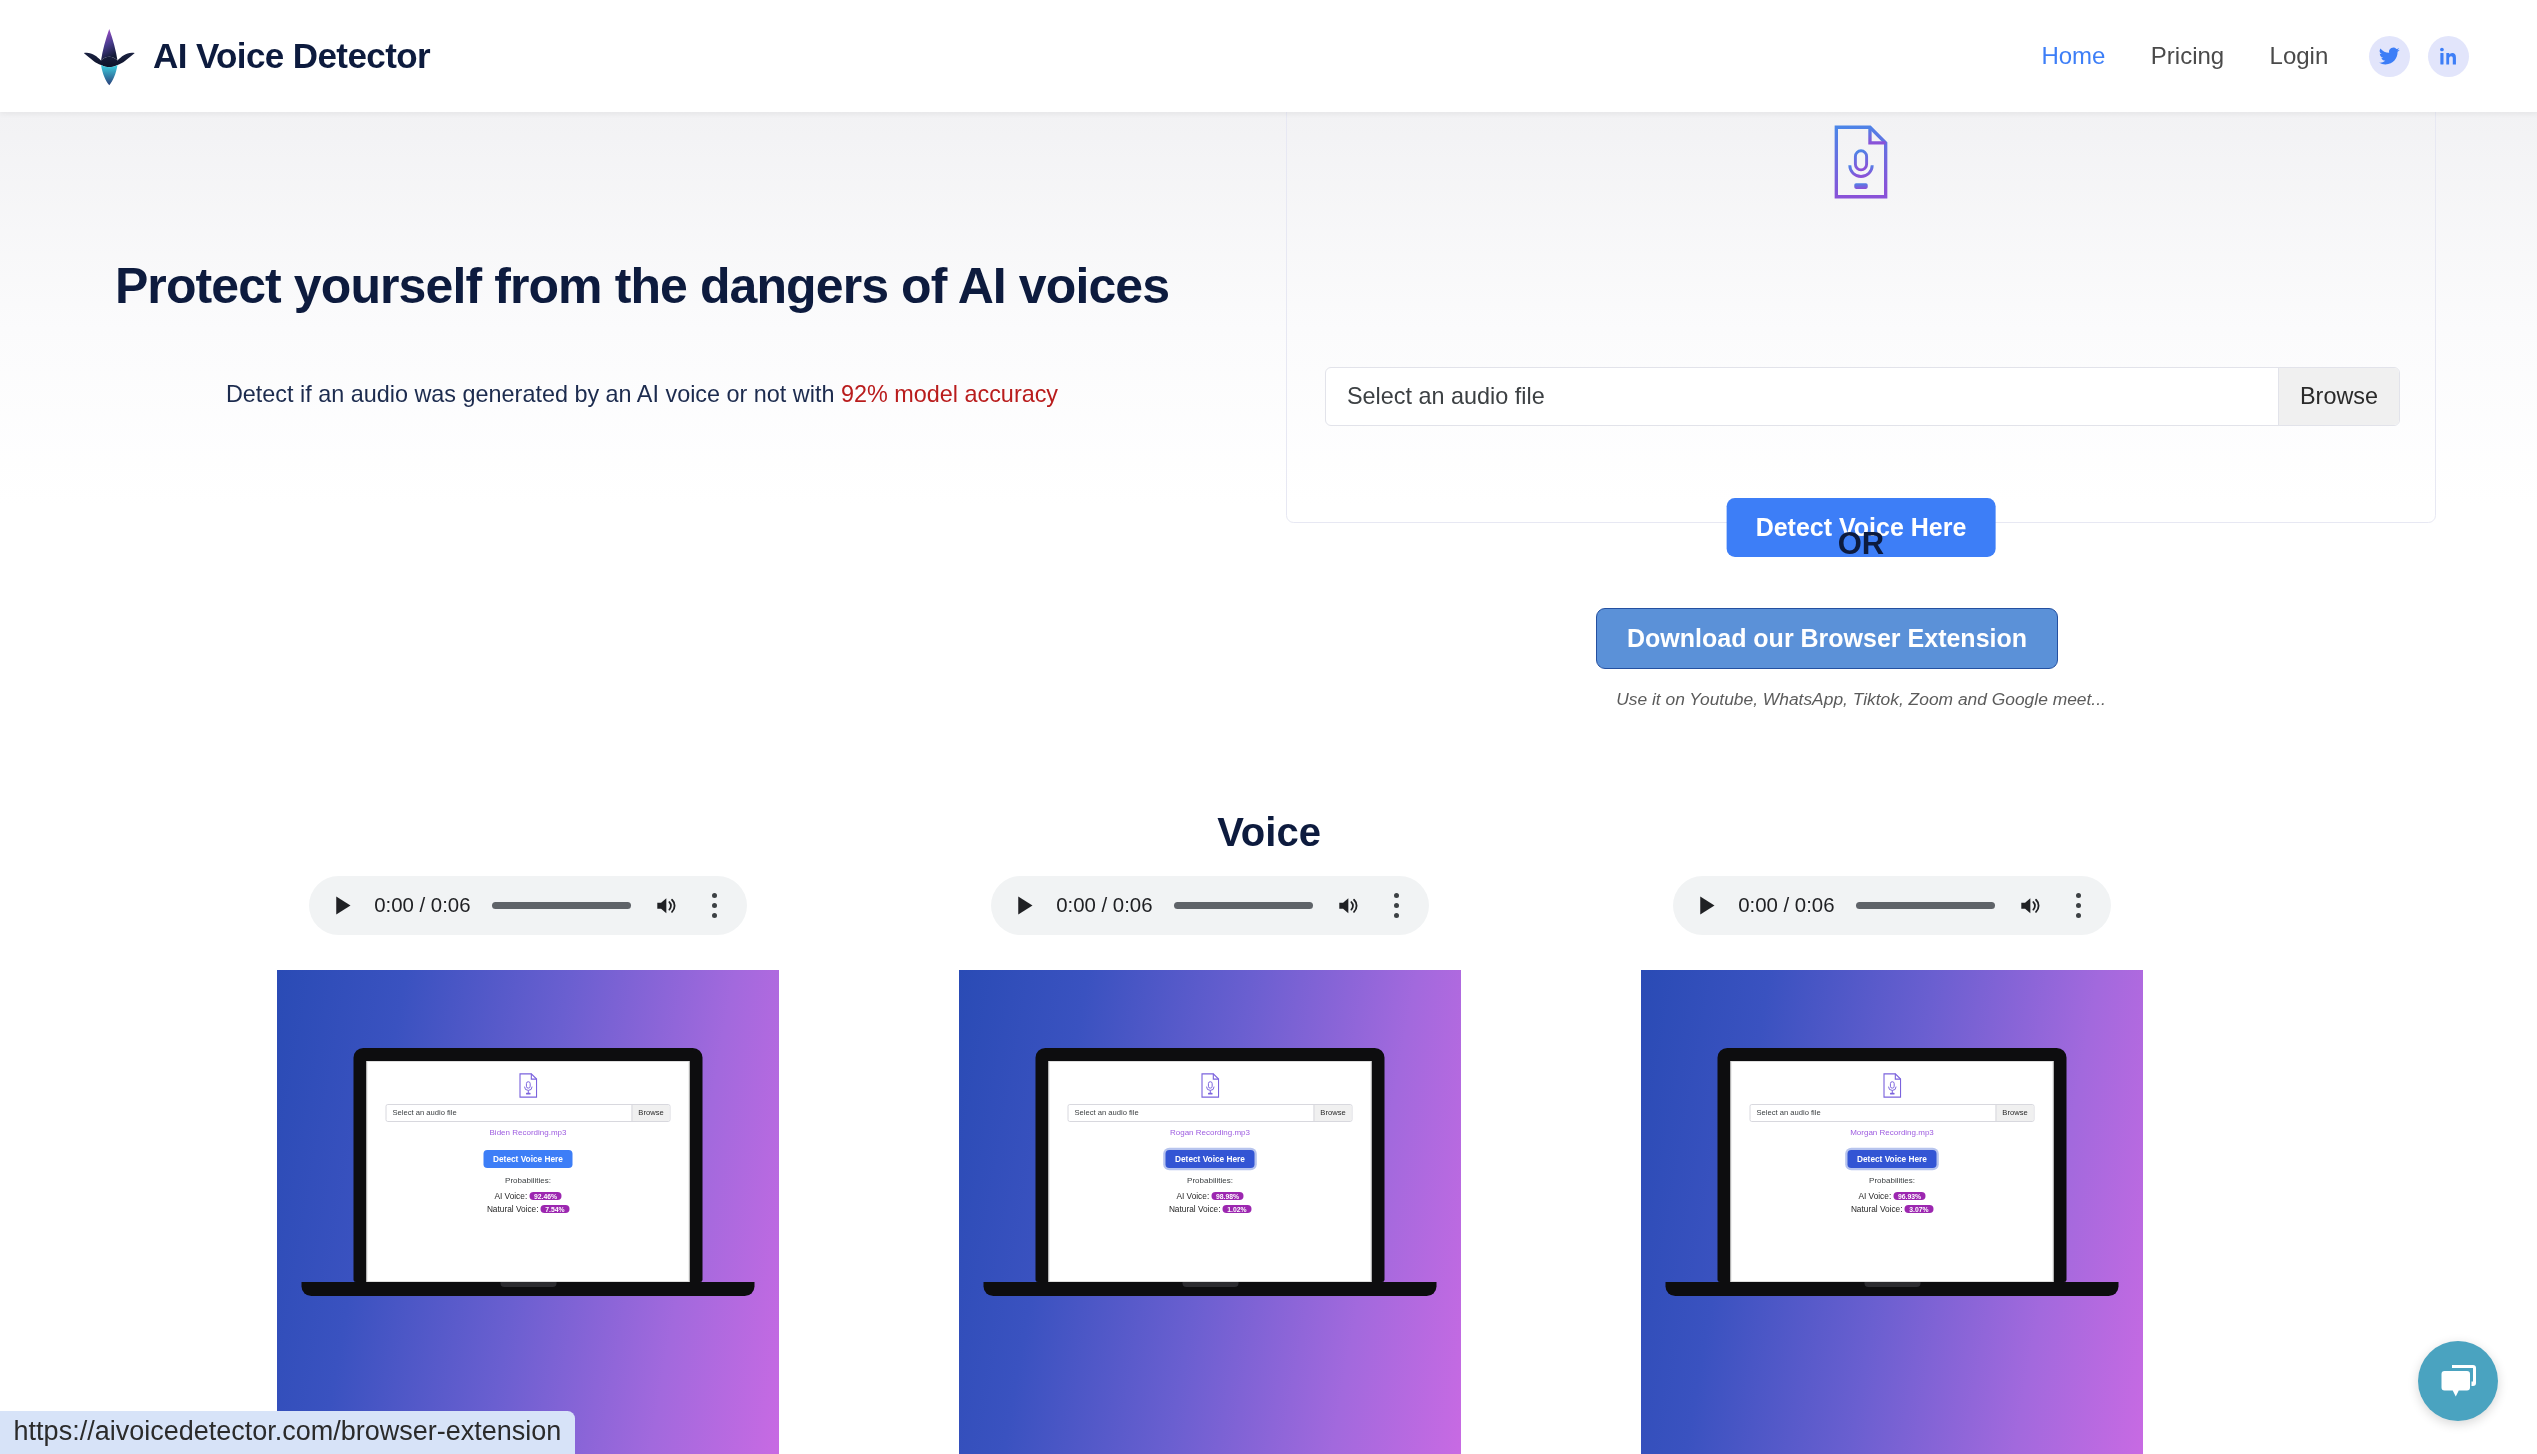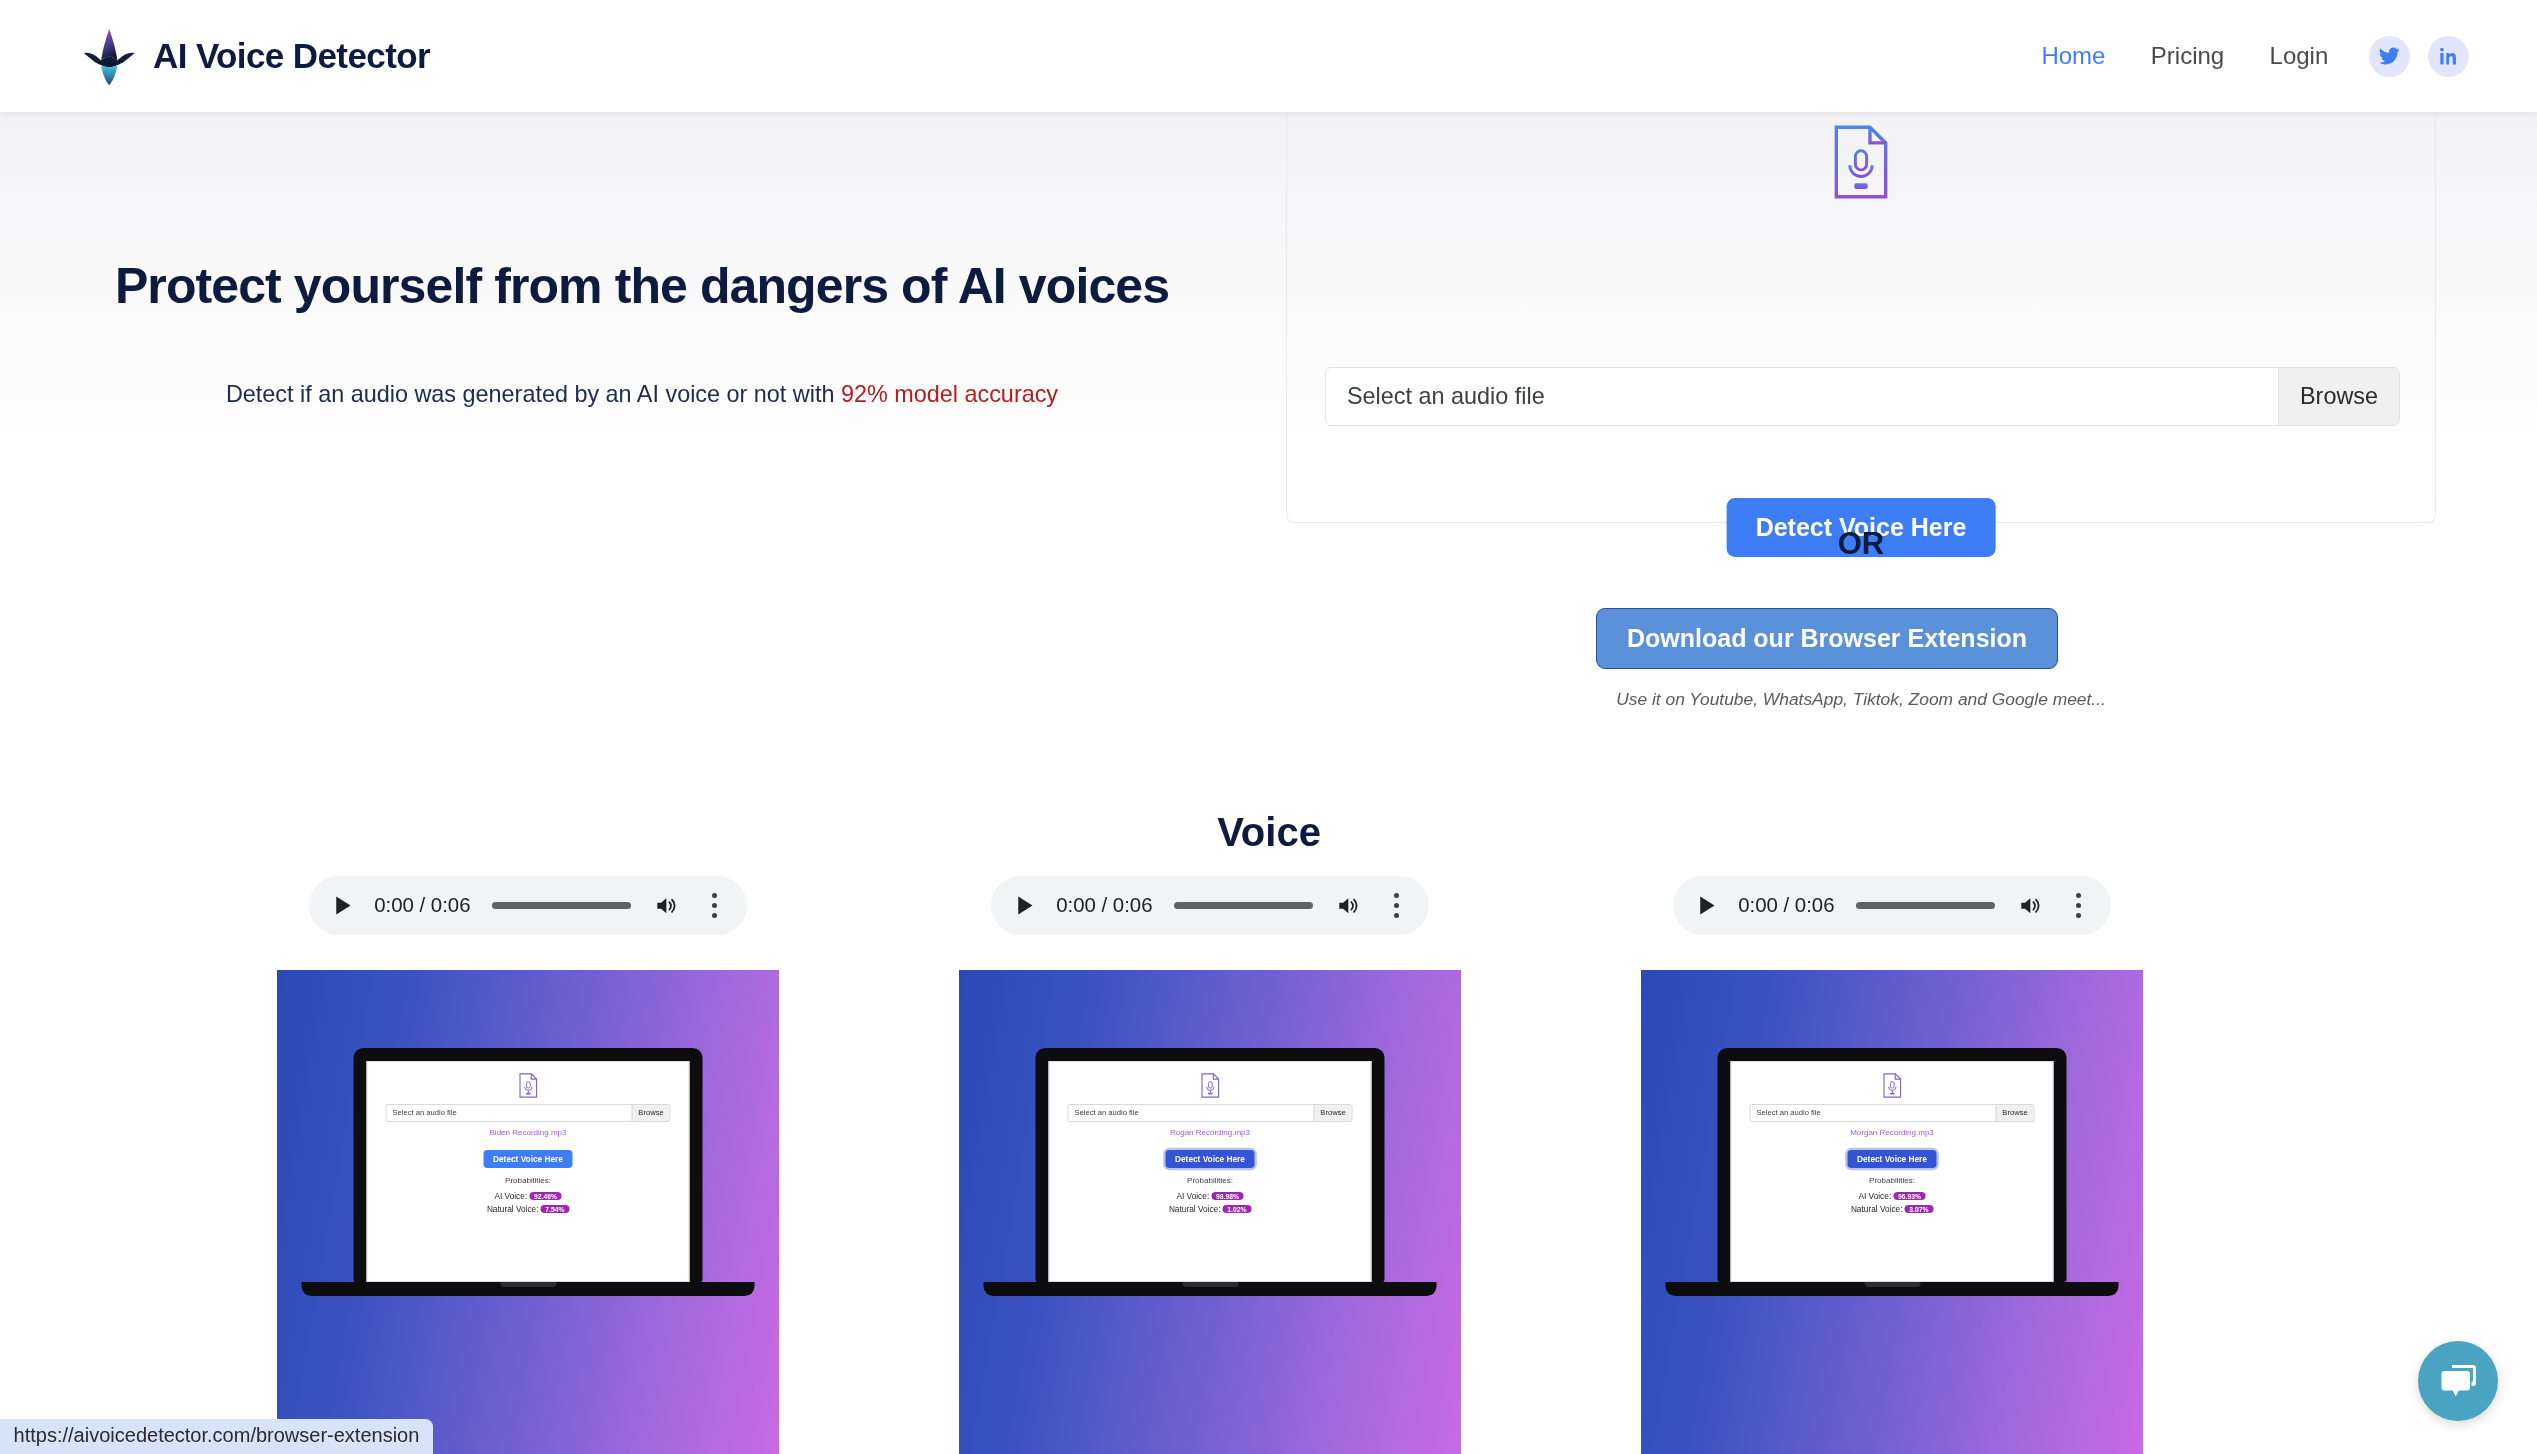--- a/index.html
+++ b/index.html
@@ -280,21 +280,21 @@
     box-shadow: 0 3px 10.6px rgba(0,0,0,0.16);
     cursor: pointer; z-index: 80;
   }
 
   
   .status-bar {
     position: absolute; left: 0; bottom: 0;
     background: #d7e3f8;
     padding: 5.3px 13.6px 6.8px 13.6px;
     border-radius: 0 7.6px 0 0;
-    font-size: 20px; color: #2b2b2b;
+    font-size: 27px; color: #2b2b2b;
     white-space: nowrap; z-index: 90;
     font-family: "Liberation Sans", sans-serif;
   }
 </style>
 </head>
 <body>
 
 <div class="body-wash"></div>
 
 <div class="header">

